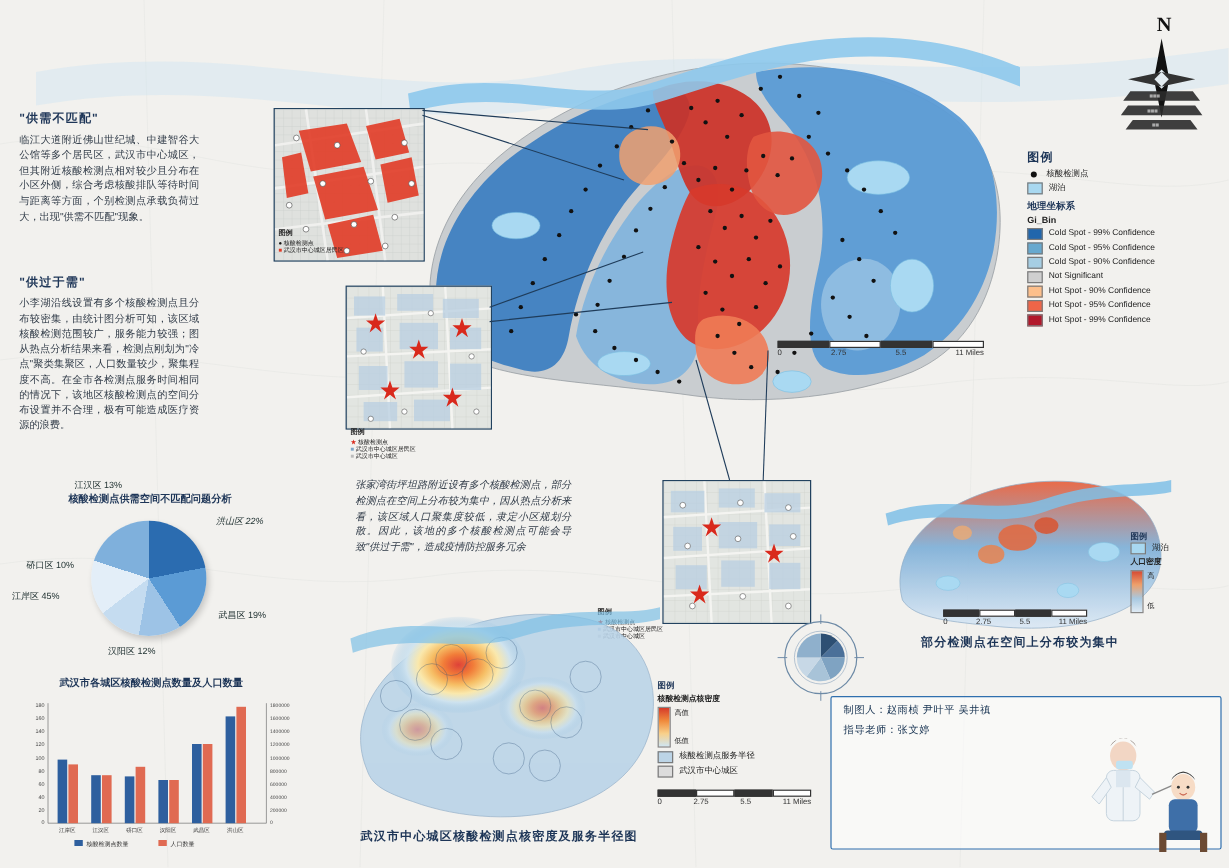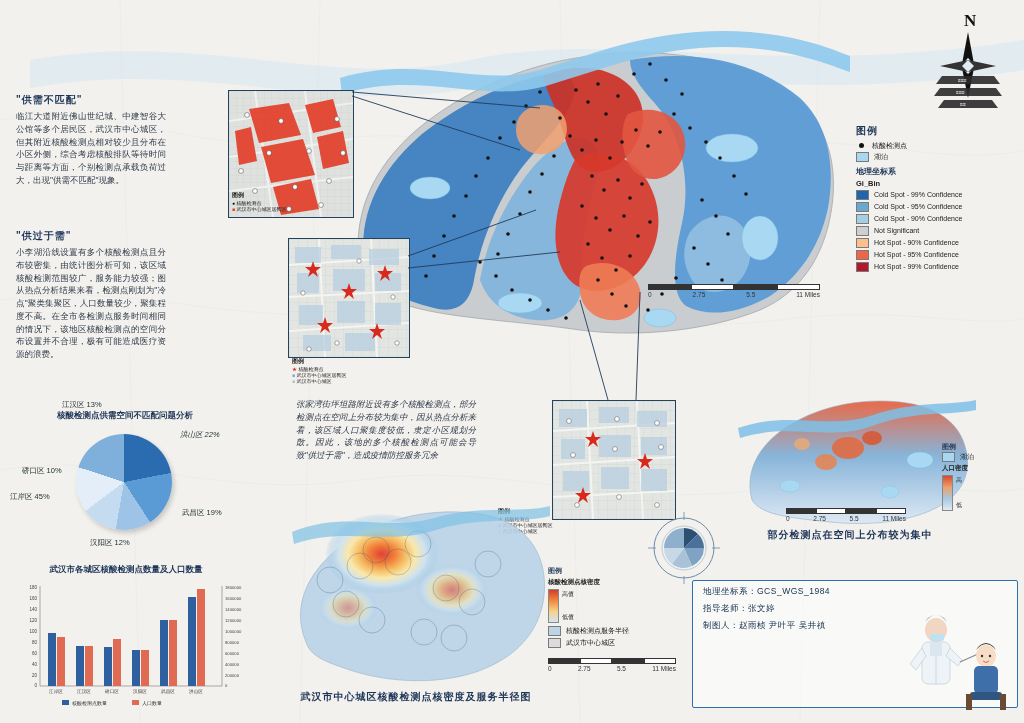--- a/index.html
+++ b/index.html
@@ -710,23 +710,22 @@
     </g>
     <g stroke="#6d8aa6" stroke-width="0.8">
       <line x1="40" y1="4" x2="40" y2="12"></line>
         <line x1="40" y1="68" x2="40" y2="76"></line>
       <line x1="4" y1="40" x2="12" y2="40"></line>
         <line x1="68" y1="40" x2="76" y2="40"></line>
     </g>
   </svg>
 
   <div class="infobox" style="left:692px; top:580px; width:324px; height:126px;">
-    <div class="line">地理坐标系：GCS_WGS_1984</div>
+    <div class="line">制图人：赵雨桢  尹叶平  吴井禛</div>
     <div class="line">指导老师：张文婷</div>
-    <div class="line">制图人：赵雨桢  尹叶平  吴井禛</div>
   </div>
 
   <svg class="mapbox" style="left:900px;top:600px;" width="110" height="110">
 
     <ellipse cx="36" cy="30" rx="11" ry="12" fill="#f2d6c4"></ellipse>
     <path d="M25 22 Q36 8 47 22 Q44 16 36 15 Q28 16 25 22 Z" fill="#5a4a42"></path>
     <rect x="22" y="42" width="28" height="42" rx="6" fill="#eef3f7" stroke="#c3d2dd" stroke-width="0.8"></rect>
     <rect x="30" y="42" width="12" height="14" fill="#dbe6ef"></rect>
     <line x1="36" y1="56" x2="36" y2="84" stroke="#c3d2dd" stroke-width="0.8"></line>
     <path d="M22 48 L10 64 L16 70 L26 56 Z" fill="#eef3f7" stroke="#c3d2dd" stroke-width="0.8"></path>

